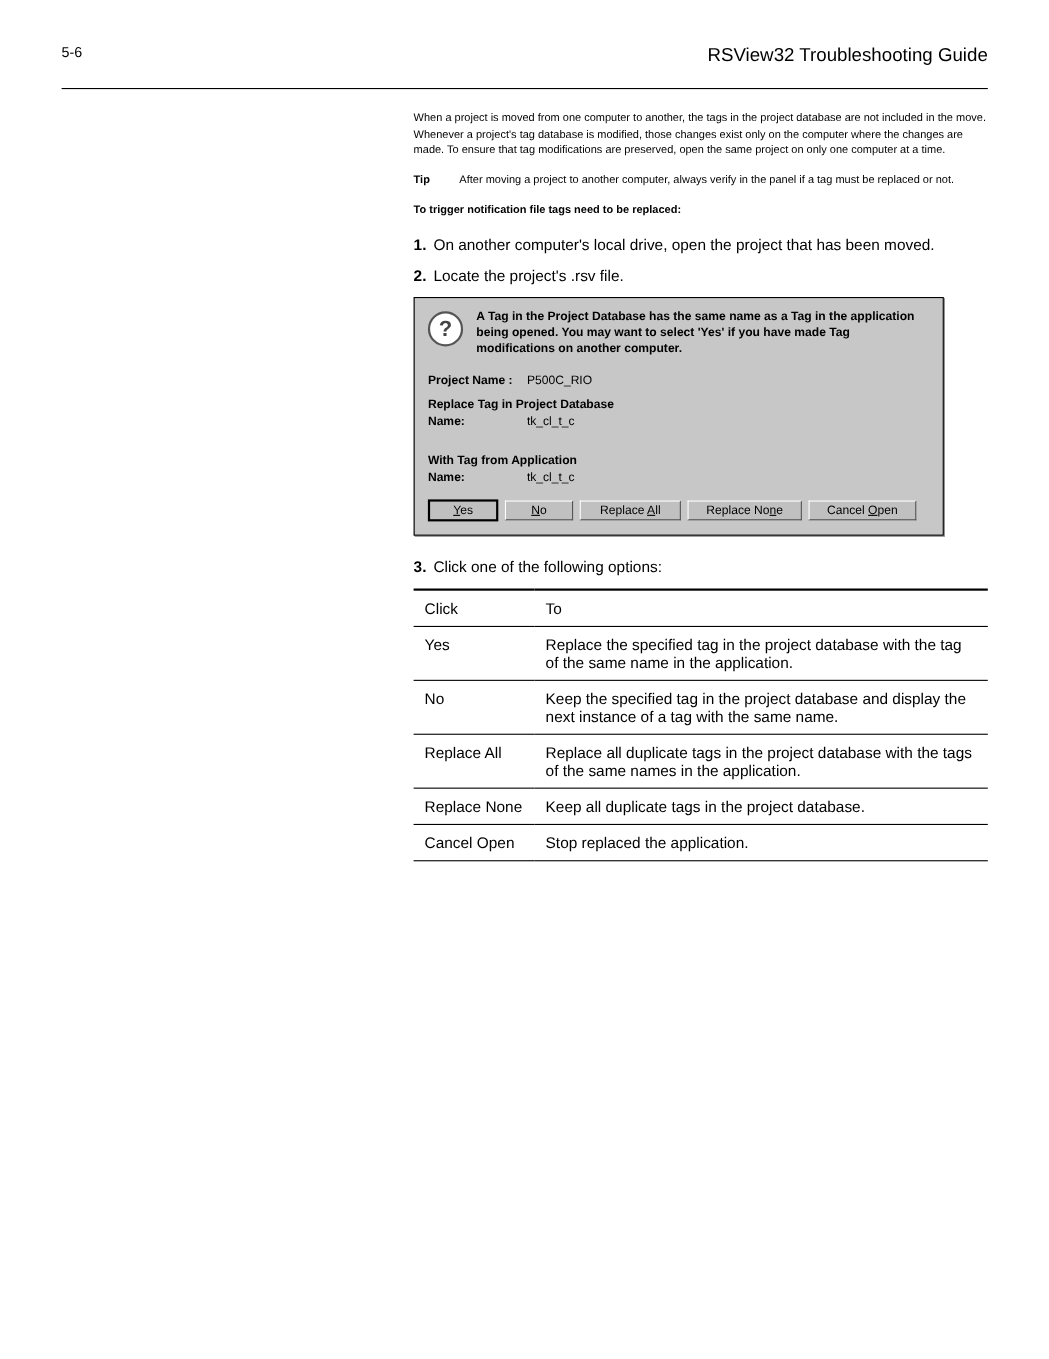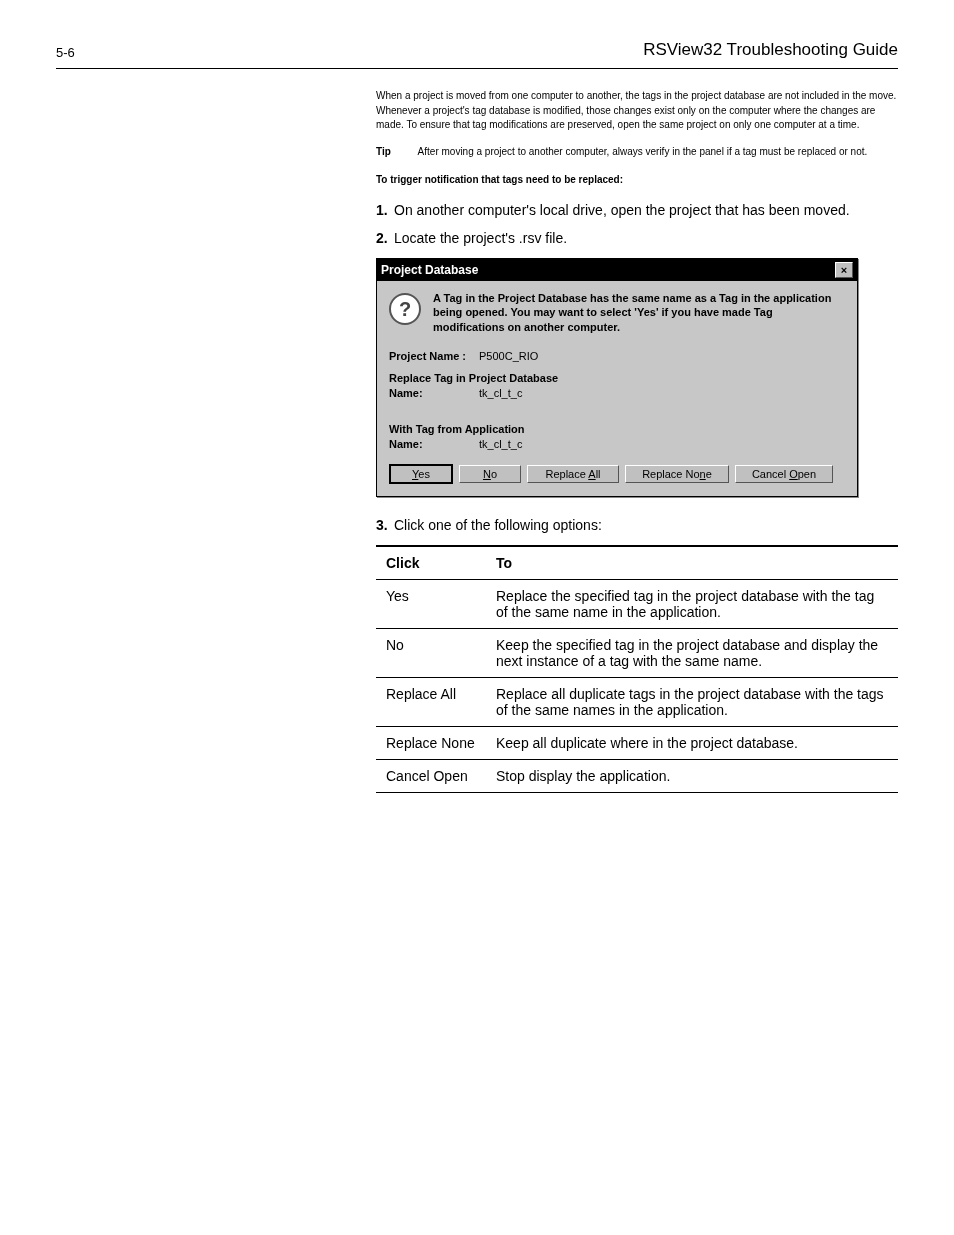--- a/index.html
+++ b/index.html
@@ -11,23 +11,23 @@
     width: 954px;
   }
   .page {
     width: 954px;
     padding: 40px 56px 60px 56px;
     box-sizing: border-box;
   }
   .header {
     display: flex;
     justify-content: space-between;
-    align-items: flex-end;
+    align-items: flex-start;
     border-bottom: 1px solid #000;
-    padding-bottom: 8px;
+    padding-bottom: 20px;
     margin-bottom: 20px;
     font-size: 12px;
   }
   .page-number { font-size: 13px; }
   .chapter-title { font-size: 17px; }
   .body-column {
     margin-left: 320px;
   }
   .body-text, .block-text {
     font-size: 10px;
@@ -129,21 +129,21 @@
     border-collapse: collapse;
     width: calc(100% - 320px);
     font-size: 14px;
   }
   table.opts th, table.opts td {
     text-align: left;
     vertical-align: top;
     padding: 8px 10px;
   }
   table.opts th {
-    font-weight: bold;
+    font-weight: normal;
     border-top: 2px solid #000;
     border-bottom: 1px solid #000;
   }
   table.opts td {
     border-bottom: 1px solid #000;
   }
   table.opts col.c1 { width:110px; }
 
   .section-start {
     margin-top: 10px;
@@ -159,40 +159,36 @@
     <span class="chapter-title">RSView32 Troubleshooting Guide</span>
   </div>
 
   <div class="body-column body-text">When a project is moved from one computer to another, the tags in the project database are not included in the move. Whenever a project's tag database is modified, those changes exist only on the computer where the changes are made. To ensure that tag modifications are preserved, open the same project on only one computer at a time.</div>
 
   <div class="tip body-text">
     <span class="tip-label">Tip</span>
     <span style="margin-left:24px;">After moving a project to another computer, always verify in the panel if a tag must be replaced or not.</span>
   </div>
 
-  <div class="body-column body-text" style="font-weight:bold;">To trigger notification that tags need to be replaced:</div>
+  <div class="body-column body-text" style="font-weight:bold;">To trigger notification file tags need to be replaced:</div>
 
   <div class="steps">
     <div class="step">
       <div class="num">1.</div>
       <div class="txt">On another computer's local drive, open the project that has been moved.</div>
     </div>
     <div class="step">
       <div class="num">2.</div>
       <div class="txt">Locate the project's .rsv file.</div>
     </div>
   </div>
 
 
   <div class="dialog-wrapper">
     <div class="dialog">
-      <div class="titlebar">
-        <span>Project Database</span>
-        <span class="close">×</span>
-      </div>
       <div class="dialog-body">
         <div class="msg-row">
           <div class="q-icon">?</div>
           <div class="msg-text">A Tag in the Project Database has the same name as a Tag in the application being opened. You may want to select 'Yes' if you have made Tag modifications on another computer.</div>
         </div>
 
         <div class="field-block">
           <div class="field-row">
             <div class="lbl">Project Name :</div>
             <div class="val">P500C_RIO</div>
@@ -254,22 +250,22 @@
       <tr>
         <td>No</td>
         <td>Keep the specified tag in the project database and display the next instance of a tag with the same name.</td>
       </tr>
       <tr>
         <td>Replace All</td>
         <td>Replace all duplicate tags in the project database with the tags of the same names in the application.</td>
       </tr>
       <tr>
         <td>Replace None</td>
-        <td>Keep all duplicate where in the project database.</td>
+        <td>Keep all duplicate tags in the project database.</td>
       </tr>
       <tr>
         <td>Cancel Open</td>
-        <td>Stop display the application.</td>
+        <td>Stop replaced the application.</td>
       </tr>
     </tbody>
   </table>
 
 </div>
 
 </body></html>

